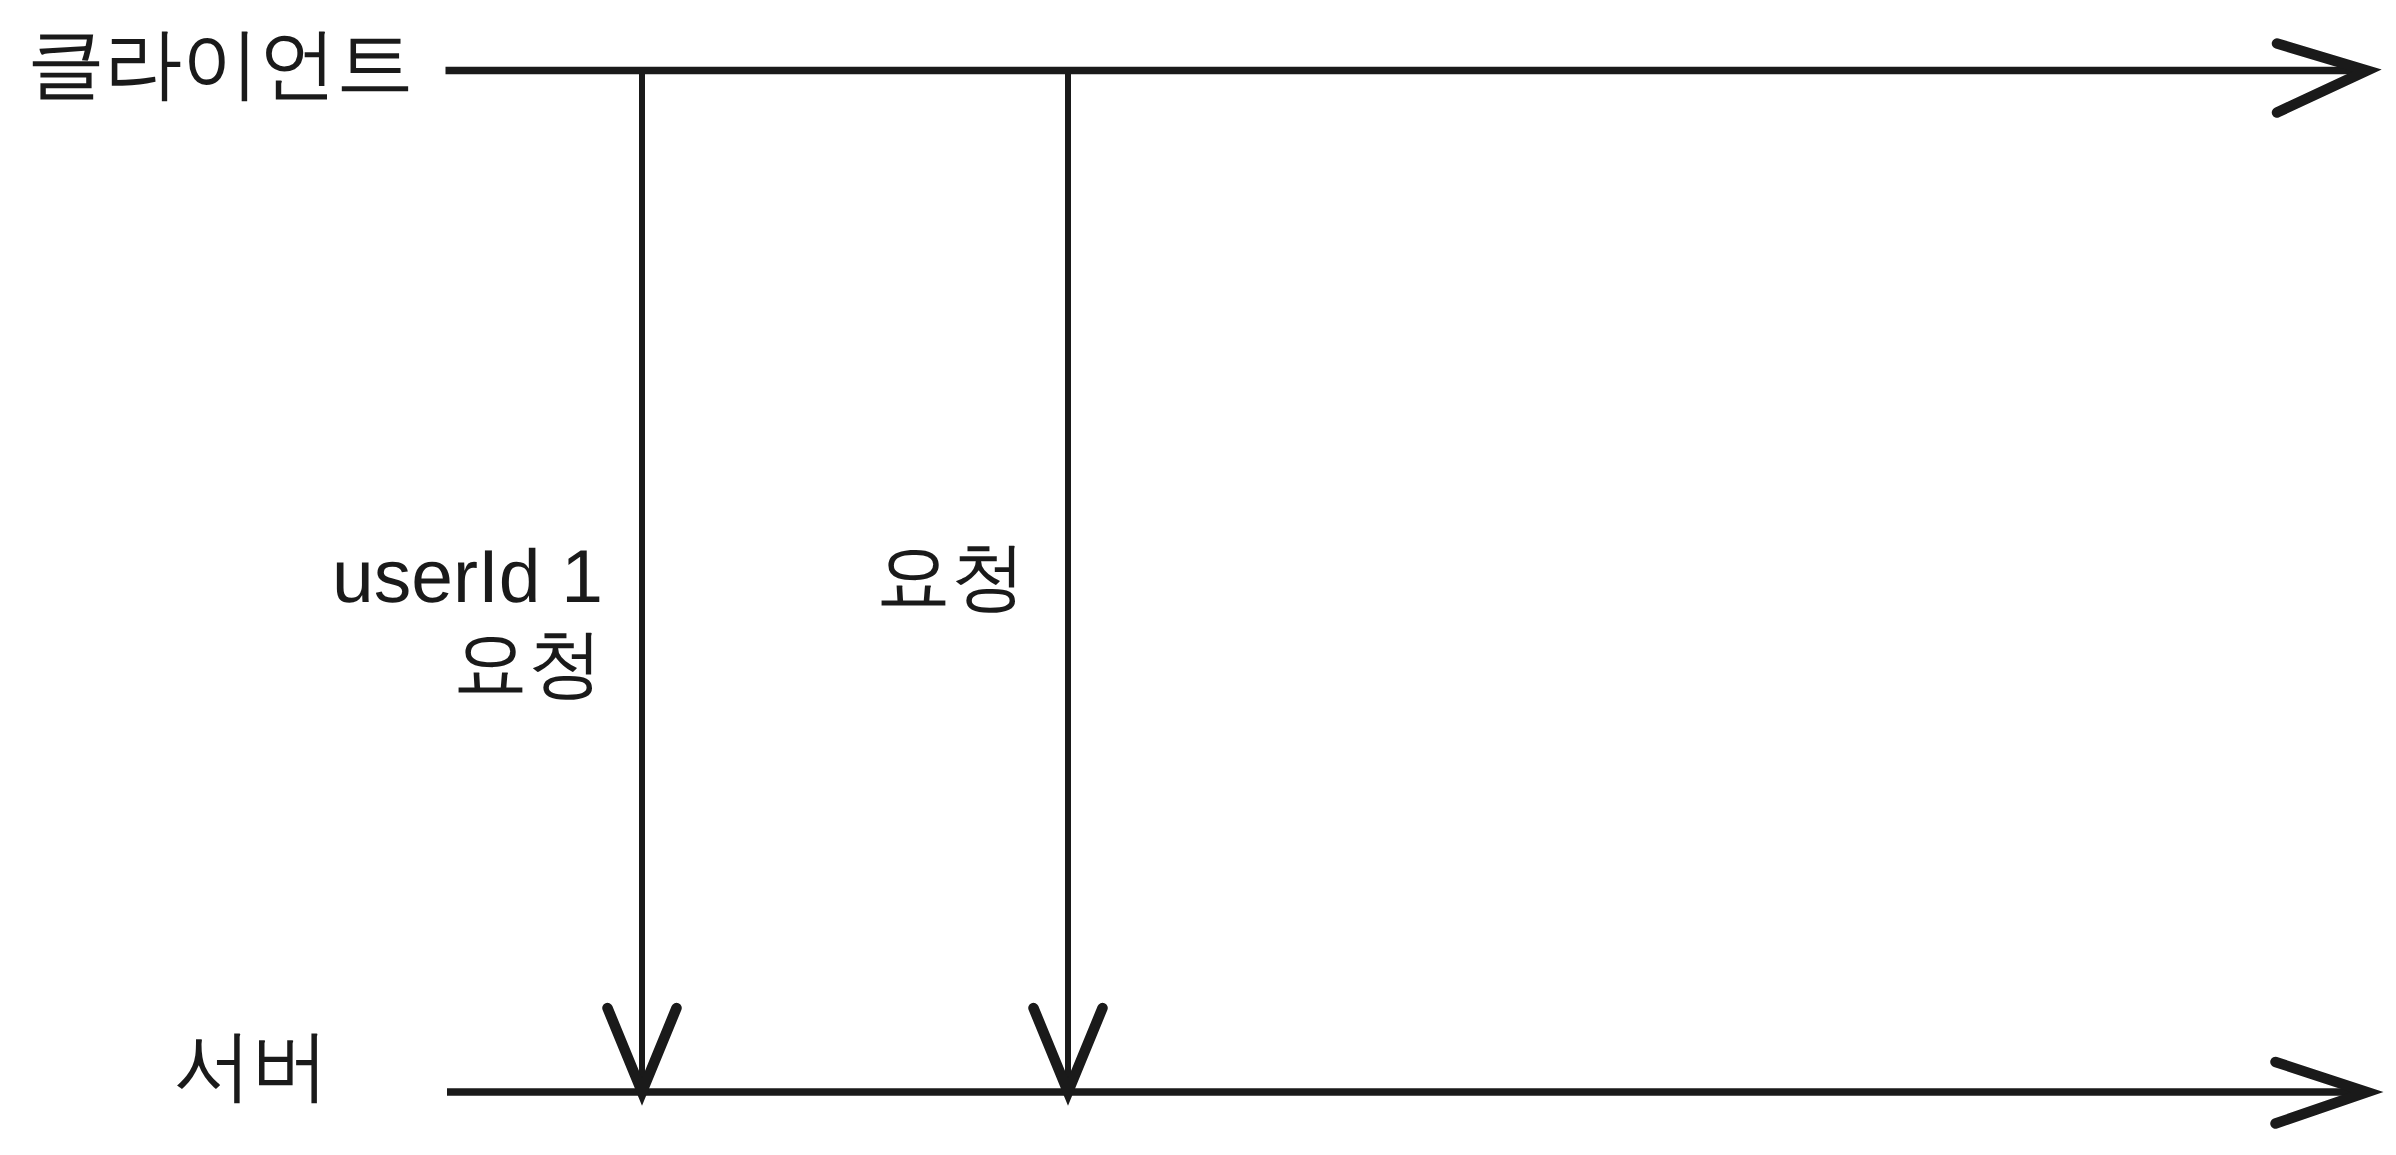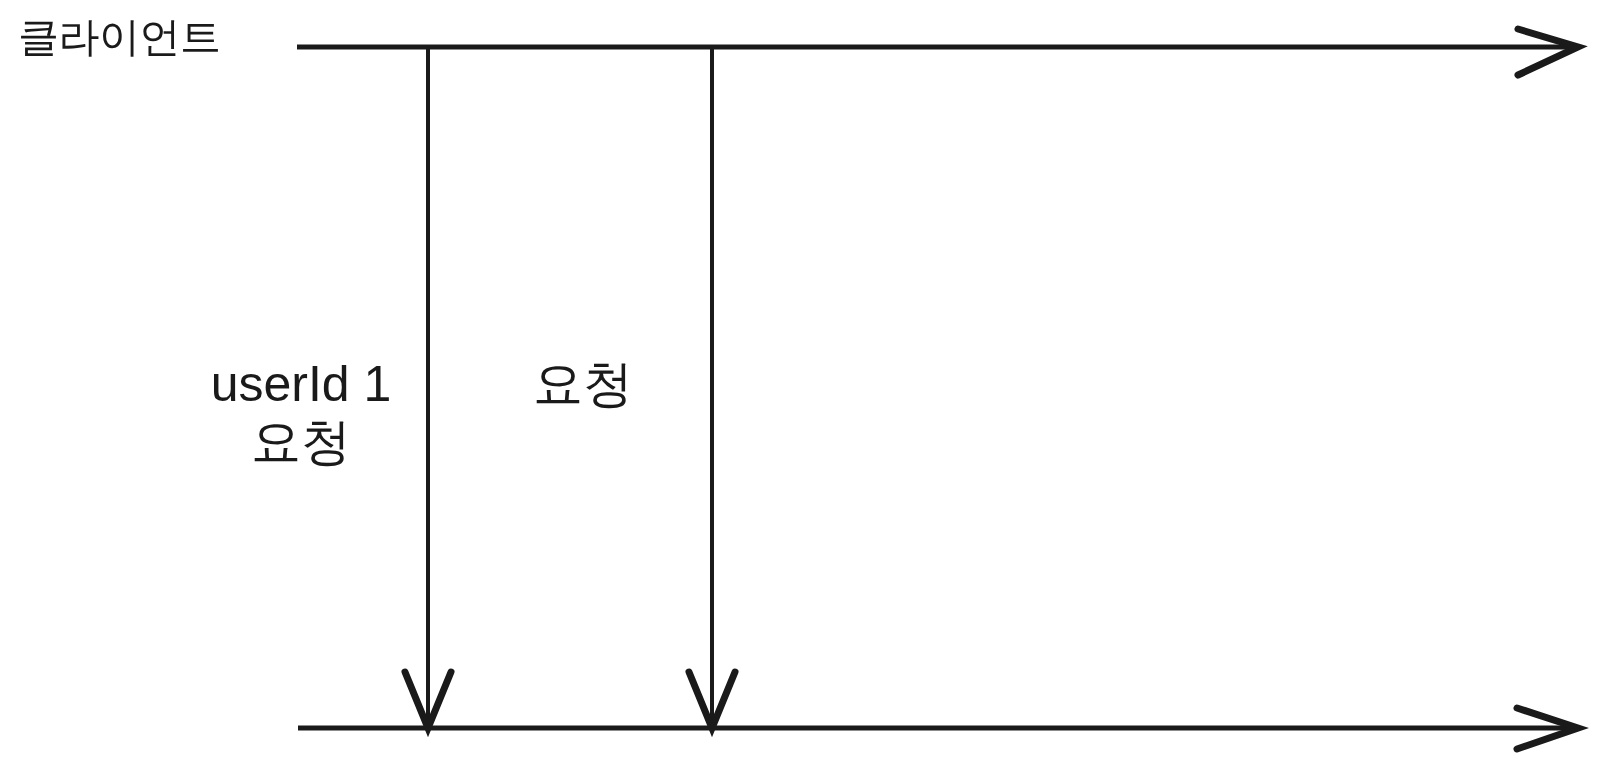--- a/index.html
+++ b/index.html
@@ -23,40 +23,40 @@
     position: absolute;
     left: 0;
     top: 0;
     width: 1597px;
     height: 770px;
   }
   .lane-label {
     position: absolute;
     color: #1a1a1a;
     font-family: "Liberation Sans", sans-serif;
-    font-size: 41px;
+    font-size: 52px;
     line-height: 1.05;
     white-space: nowrap;
     letter-spacing: -0.5px;
   }
   #label-client {
     left: 18px;
     top: 16px;
   }
   #label-server {
     left: 116px;
     top: 684px;
   }
   .msg-label {
     position: absolute;
     color: #1a1a1a;
     font-family: "Liberation Sans", sans-serif;
     font-size: 50px;
     line-height: 1.16;
-    text-align: center;
+    text-align: right;
     white-space: nowrap;
   }
   #msg-label-1 {
     left: 200px;
     top: 355px;
     width: 202px;
   }
   #msg-label-2 {
     left: 482px;
     top: 355px;
@@ -87,20 +87,21 @@
     </g>
 
     <g>
       <line x1="712" y1="49" x2="712" y2="728" stroke="#1a1a1a" stroke-width="4" stroke-linecap="butt"></line>
       <polyline points="689,672 712,728 735,672" fill="none" stroke="#1a1a1a" stroke-width="7" stroke-linecap="round" stroke-linejoin="miter"></polyline>
     </g>
   </svg>
 
   <div class="lane-label" id="label-client">클라이언트</div>
 
+  <div class="lane-label" id="label-server">서버</div>
 
   <div class="msg-label" id="msg-label-1">
     <span class="msg-line">userId 1</span>
     <span class="msg-line">요청</span>
   </div>
 
   <div class="msg-label" id="msg-label-2">
     <span class="msg-line">요청</span>
   </div>
 

